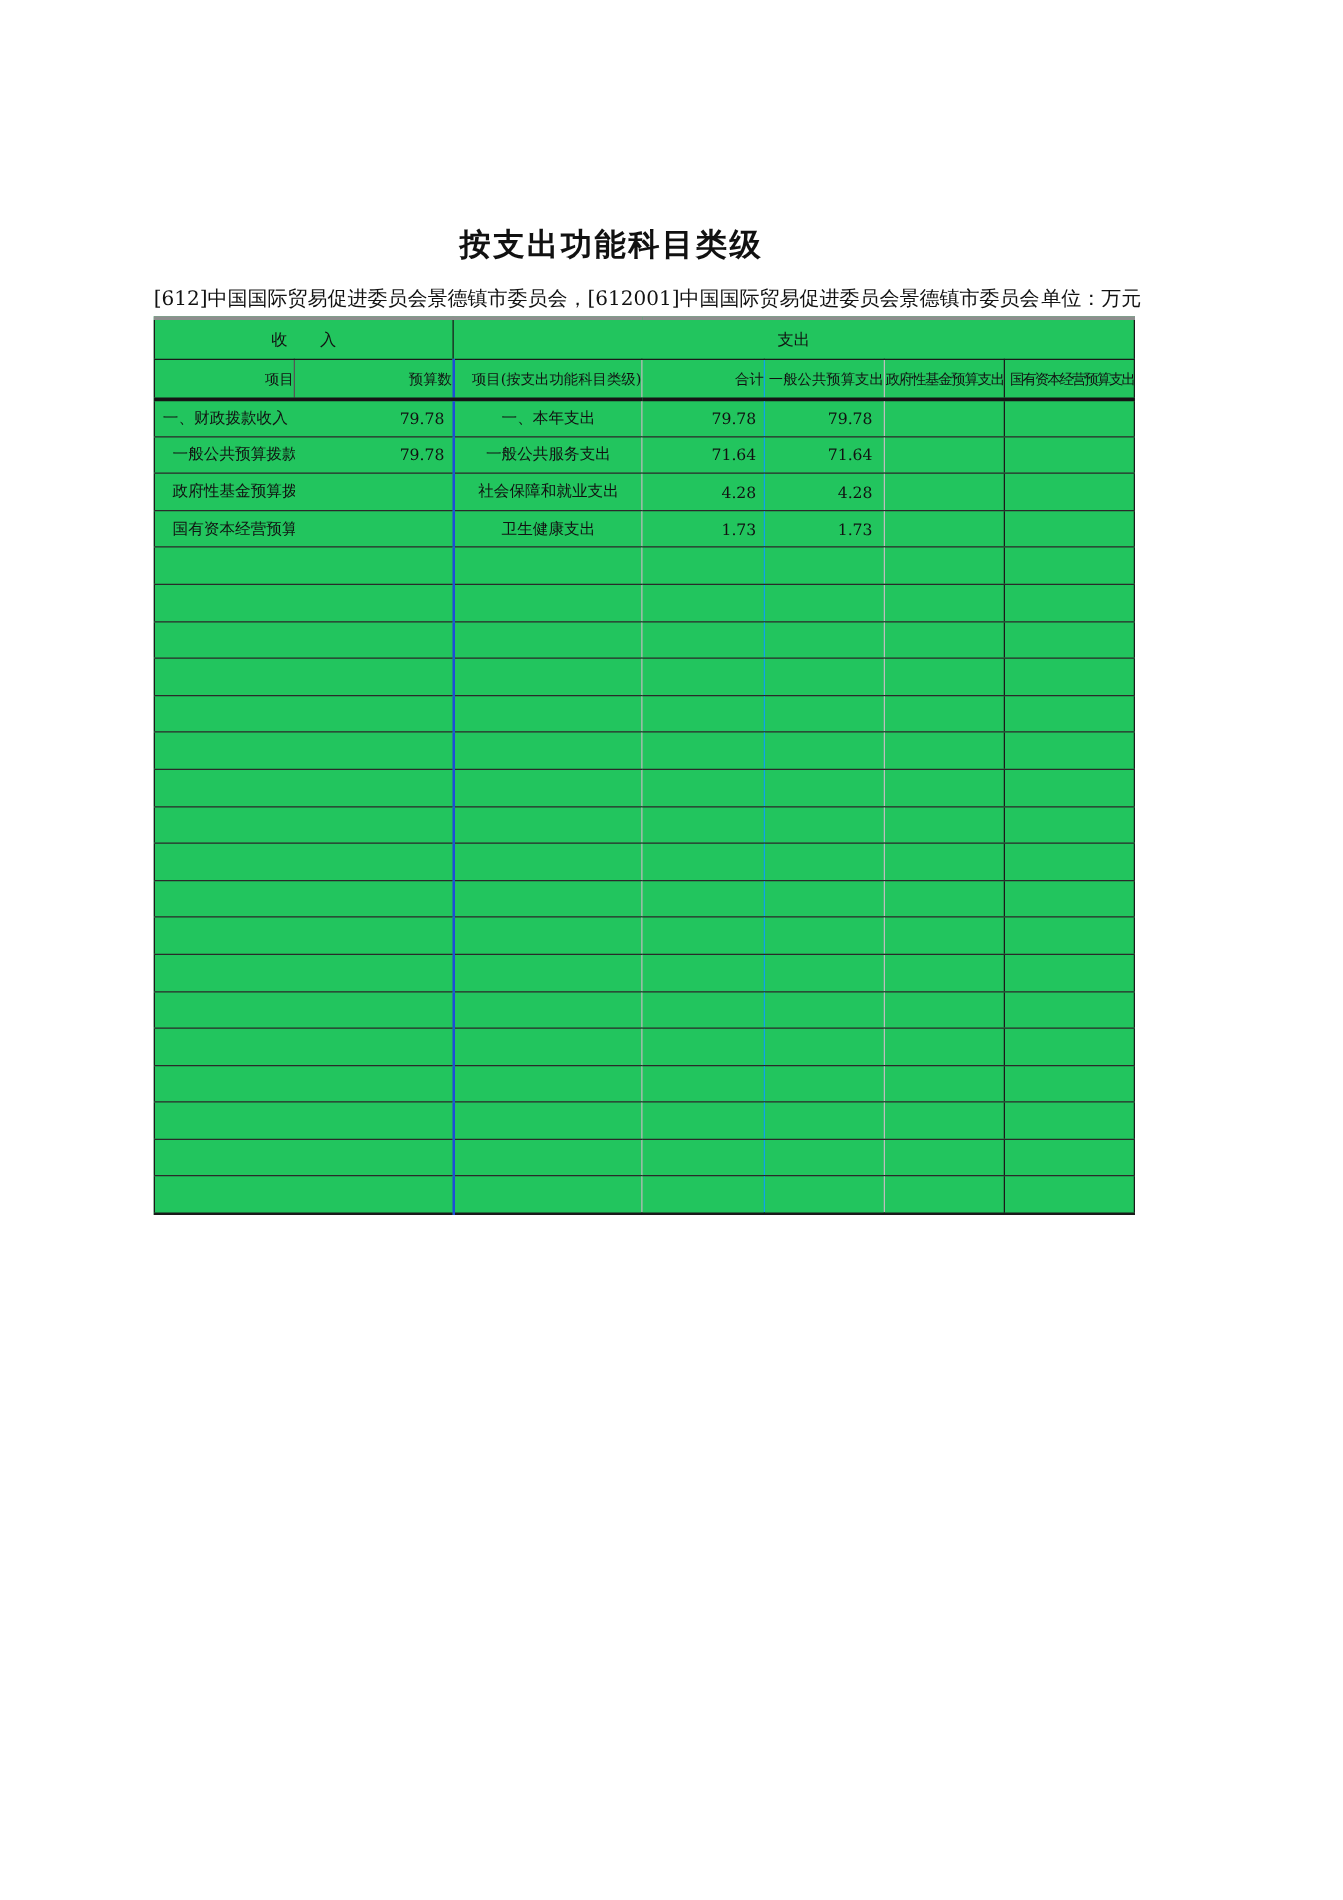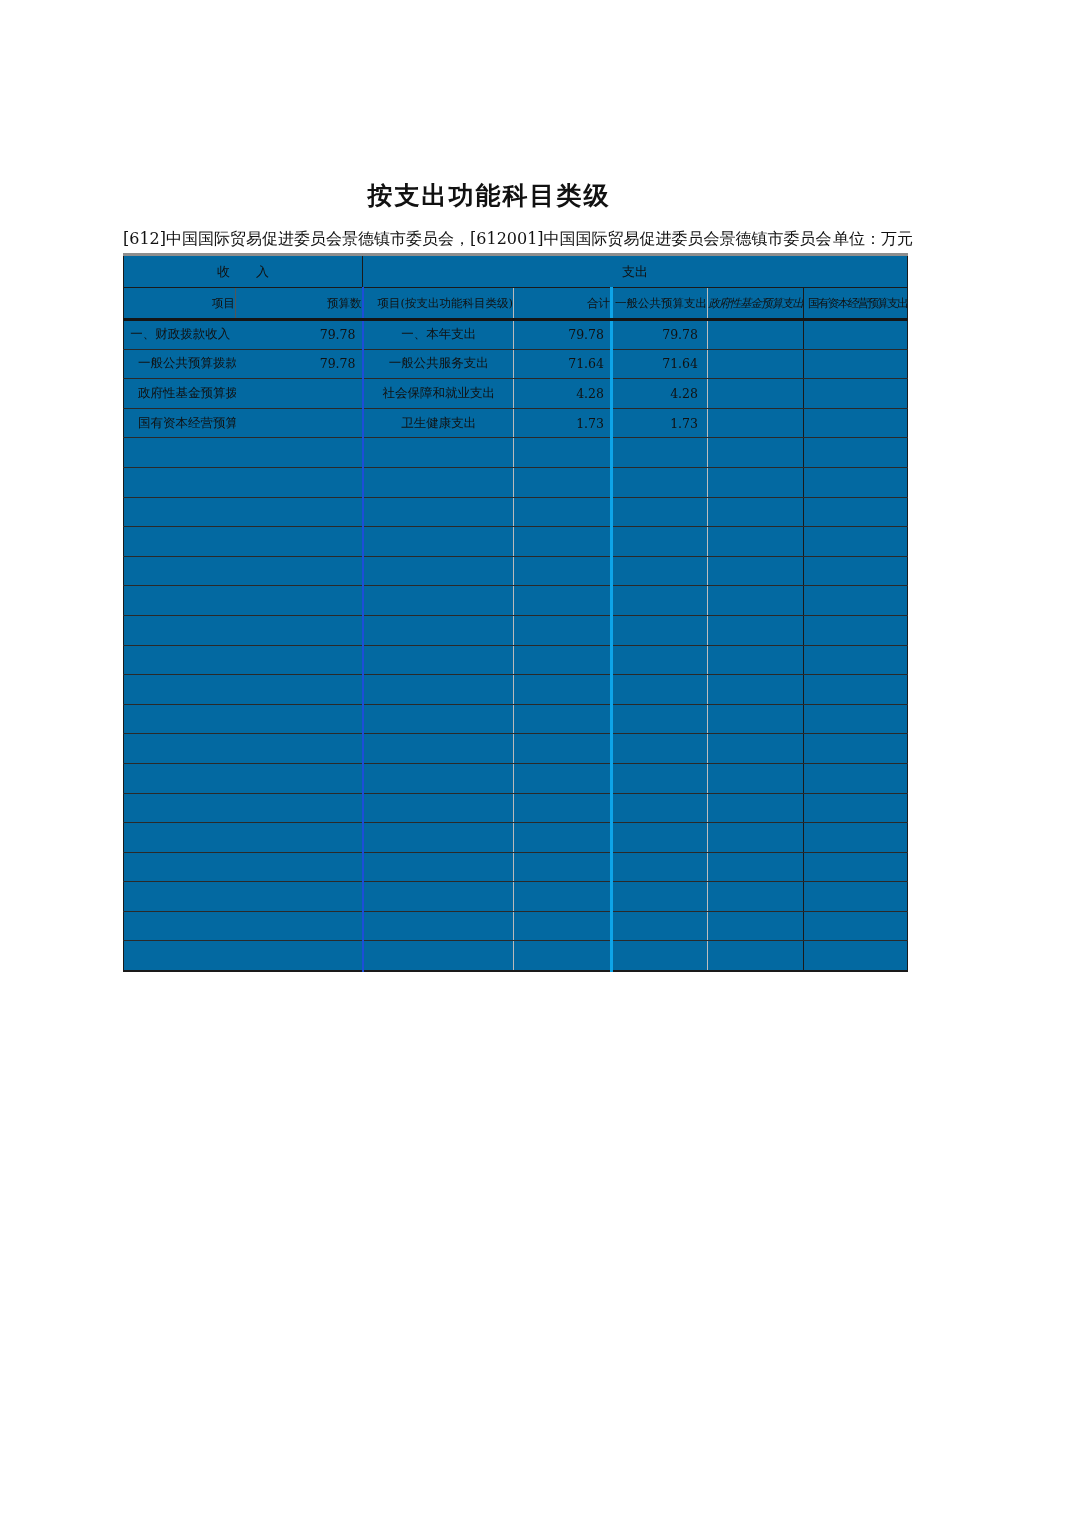--- a/index.html
+++ b/index.html
@@ -14,21 +14,21 @@
   }
   .meta-row{
     position:absolute;top:229px;left:123px;width:790px;
     display:flex;justify-content:space-between;align-items:flex-end;
     font-size:16px;
   }
   .org-line{white-space:nowrap;}
   .unit-label{white-space:nowrap;}
   table.budget{
     position:absolute;top:253px;left:123px;width:784px;
-    border-collapse:collapse;table-layout:fixed;background:#0369a1;
+    border-collapse:collapse;table-layout:fixed;background:#22c55e;
     border-left:1px solid #1a1a1a;border-right:1px solid #1a1a1a;
     border-bottom:2px solid #1a1a1a;border-top:3px solid #8e8e8e;
   }
   td{
     overflow:hidden;white-space:nowrap;vertical-align:middle;
     font-size:12.5px;padding:0;
   }
   
   tr.group-row td{
     height:31px;text-align:center;border-bottom:1px solid #1a1a1a;
@@ -42,22 +42,22 @@
   }
   tr.col-row td.c1{border-left:1px solid #555;}
   .squeeze1{letter-spacing:-1px;}
   .squeeze2{letter-spacing:-1.6px;}
   
   tbody tr{height:29.6px;}
   tbody td{border-bottom:1px solid #2a2a2a;}
   
   td.c2{border-left:2px solid #1d4ed8;}
   td.c3{border-left:1px solid #bababa;}
-  td.c4{border-left:3px solid #0ea5e9;}
-  td.c5{border-left:1px solid #bdbdbd;font-style:italic;}
+  td.c4{border-left:1px solid #0ea5e9;}
+  td.c5{border-left:1px solid #bdbdbd;}
   td.c6{border-left:1px solid #1a1a1a;margin-top:40px;}
   
   .ta-l{text-align:center;padding-left:3px;padding-right:2px;}
   .ta-r{text-align:right;padding-right:6px;}
   td.c4.ta-r{padding-right:9px;}
   td.c0.indent{padding-left:14px;}
 </style>
 </head>
 <body>
 

